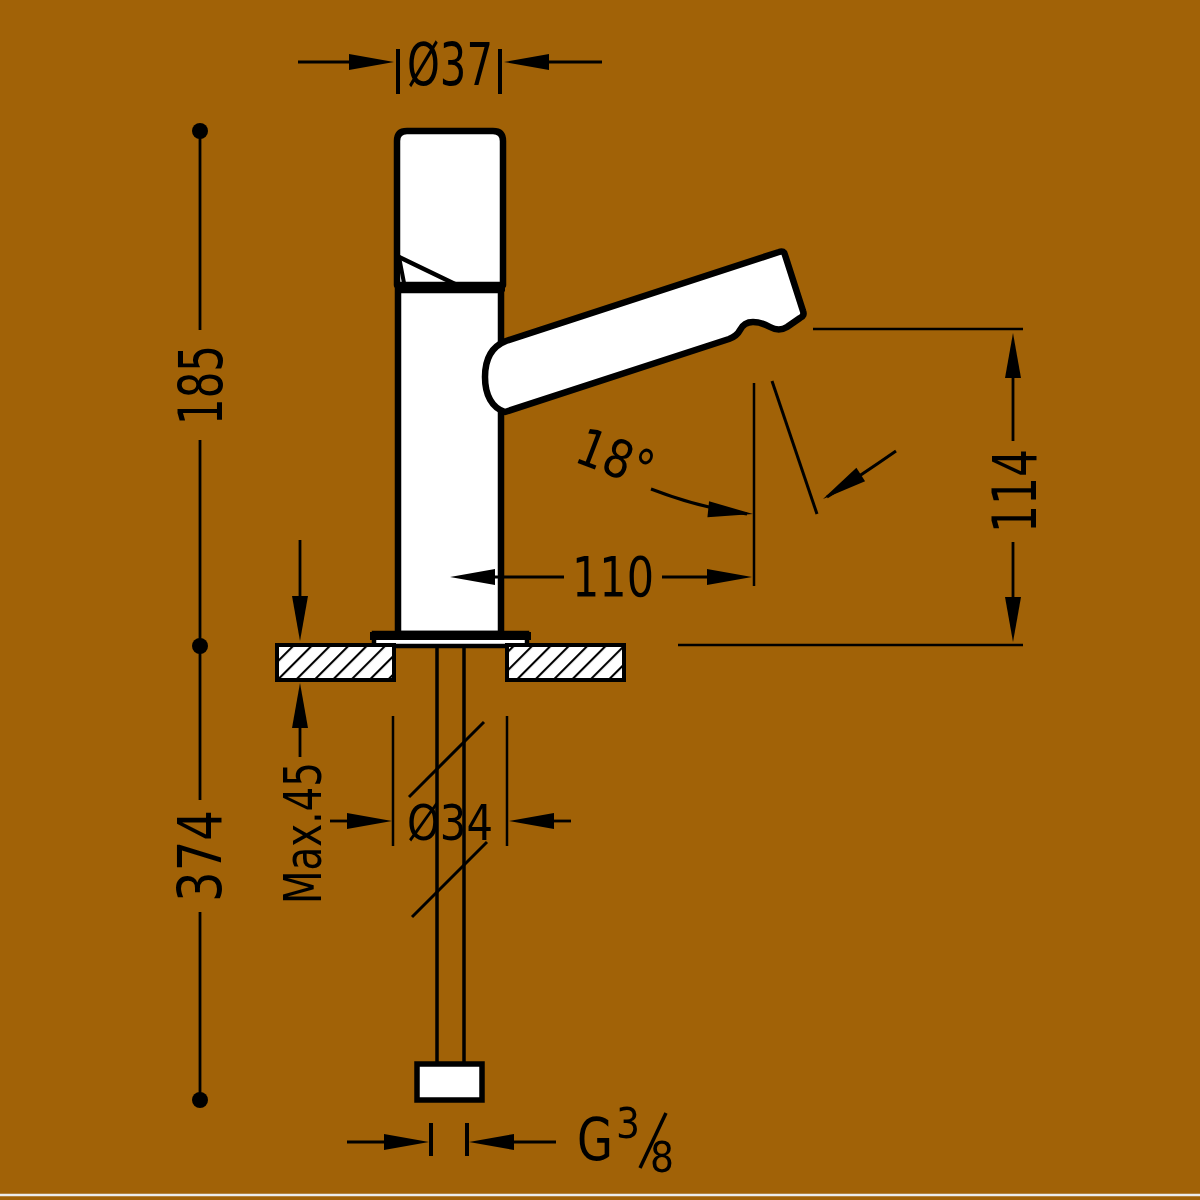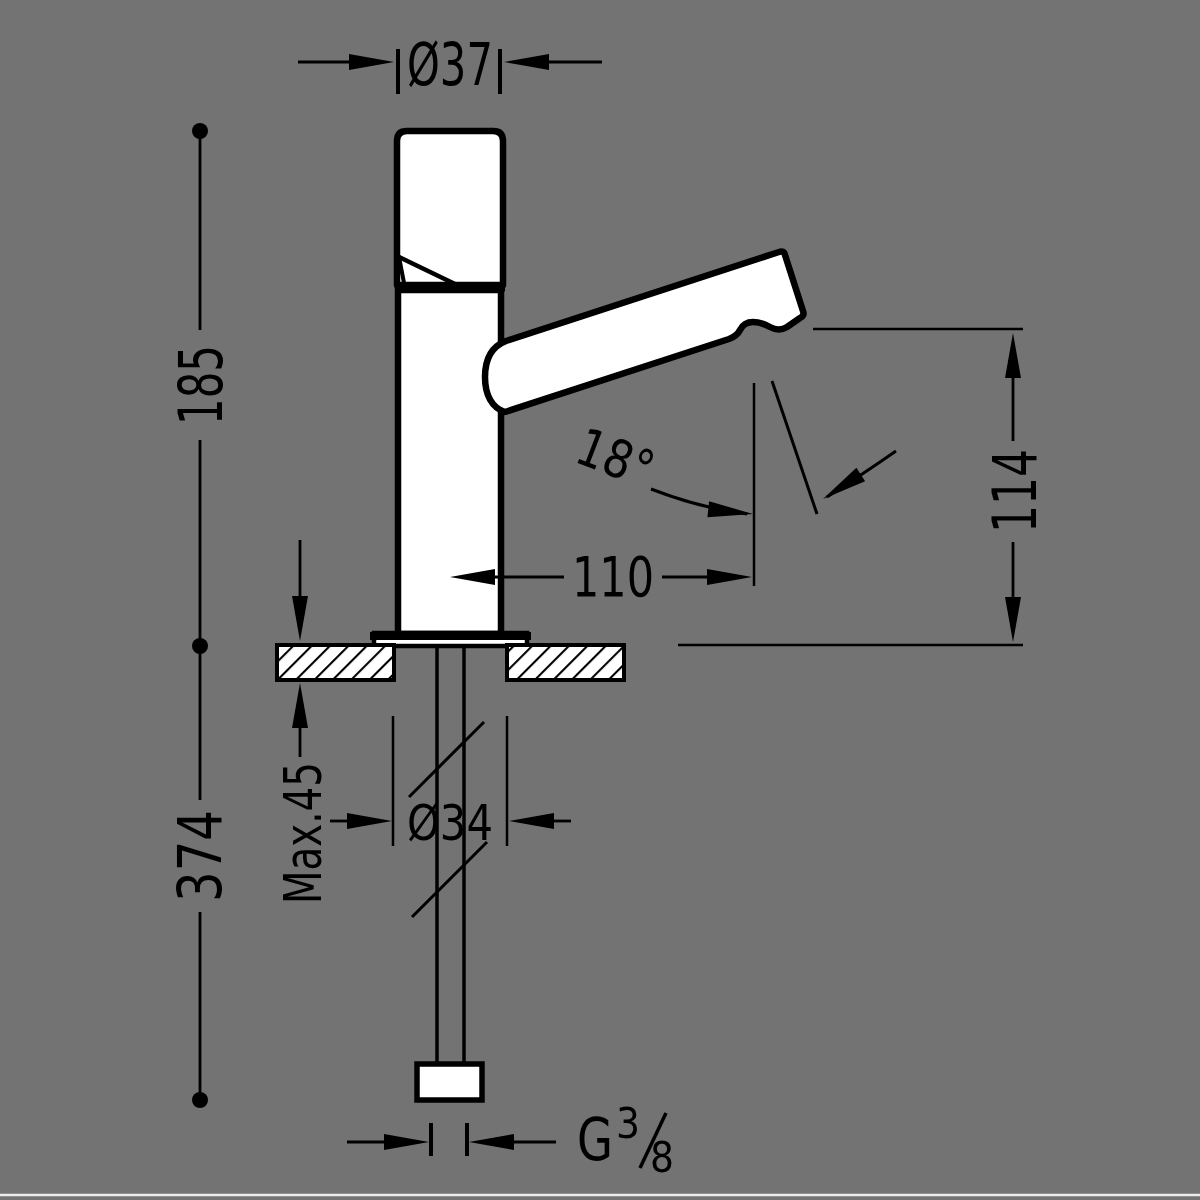--- a/index.html
+++ b/index.html
@@ -7,21 +7,21 @@
     padding: 0;
     background: #ffffff;
     width: 1200px;
     height: 1200px;
     overflow: hidden;
   }
   #stage {
     width: 1200px;
     height: 1200px;
     position: relative;
-    background: #737373;
+    background: #a16207;
   }
   svg { display: block; }
   svg text {
     font-family: "DejaVu Sans", "Liberation Sans", sans-serif;
     fill: #000000;
   }
   .dimtext { font-weight: 400; }
 </style>
 </head>
 <body>

